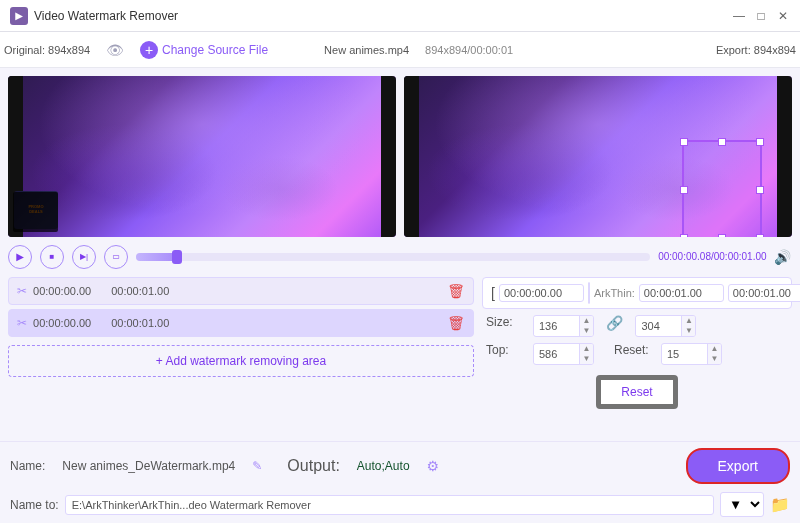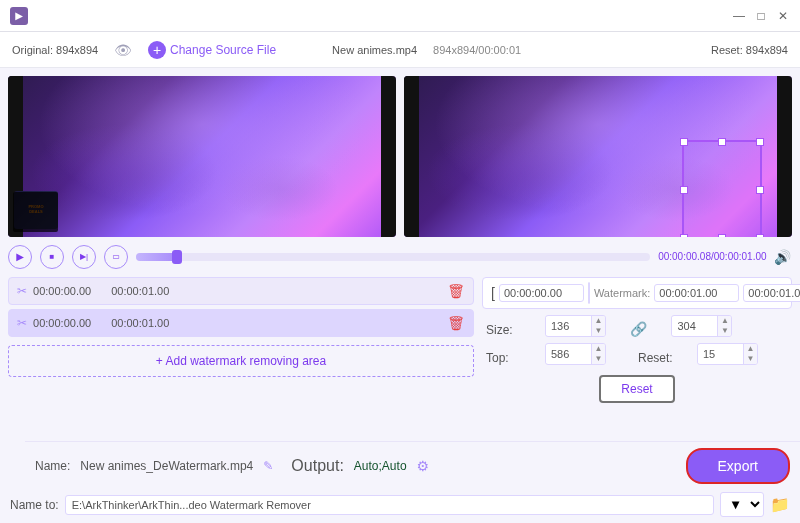--- a/index.html
+++ b/index.html
@@ -16,21 +16,21 @@
     .titlebar-title { font-size: 12px; color: #333; }
     .titlebar-controls { display: flex; gap: 8px; }
     .titlebar-btn { width: 14px; height: 14px; cursor: pointer; display: flex; align-items: center; justify-content: center; color: #666; font-size: 12px; }
 
     
     .main { display: flex; flex-direction: column; height: 491px; background: #f5f4fc; }
 
     
     .topbar {
       display: flex; align-items: center; background: #ffffff;
-      height: 36px; padding: 0 12px; gap: 16px;
+      height: 36px; padding: 0 4px; gap: 16px;
       border-bottom: 1px solid #e8e8f0;
     }
     .original-label { color: #555; font-size: 11px; }
     .eye-icon { color: #a0a0b8; cursor: pointer; font-size: 14px; }
     .change-source-btn {
       display: flex; align-items: center; gap: 4px;
       background: transparent; border: none; cursor: pointer;
       color: #8b5cf6; font-size: 12px; font-weight: 500;
     }
     .change-source-btn .plus-circle {
@@ -158,39 +158,39 @@
       width: 85px; border: 1px solid #ddd6fe; border-radius: 3px; padding: 2px 4px;
       font-size: 11px; color: #555;
     }
     .duration-label { color: #888; font-size: 11px; }
     .spinbox {
       display: flex; flex-direction: column; border: 1px solid #ddd6fe; border-radius: 3px;
       overflow: hidden;
     }
     .spinbox-btn { width: 16px; height: 10px; background: #f5f4fc; border: none; cursor: pointer; font-size: 8px; display: flex; align-items: center; justify-content: center; color: #888; }
 
-    .prop-row { display: flex; align-items: flex-end; gap: 24px; padding: 0 4px; }
+    .prop-row { display: flex; align-items: flex-start; gap: 12px; padding: 0 4px; }
     .prop-label { color: #555; font-size: 12px; width: 35px; }
     .prop-input-wrap { display: flex; align-items: center; border: 1px solid #ddd6fe; border-radius: 3px; overflow: hidden; background: white; }
     .prop-input { width: 45px; border: none; padding: 3px 5px; font-size: 11px; color: #555; outline: none; }
     .prop-spin { display: flex; flex-direction: column; }
     .prop-spin-btn { width: 14px; height: 10px; background: #f5f4fc; border: none; cursor: pointer; font-size: 8px; display: flex; align-items: center; justify-content: center; color: #888; border-left: 1px solid #ddd6fe; }
     .link-icon { color: #a78bfa; font-size: 14px; cursor: pointer; }
 
     .reset-btn {
-      border: 2px solid #737373; background: white; color: #7c3aed;
+      border: 5px solid #737373; background: white; color: #7c3aed;
       padding: 5px 20px; border-radius: 4px; cursor: pointer; font-size: 12px;
       align-self: center;
       text-align: center;
     }
 
     
     .bottom-bar {
-      display: flex; align-items: center; padding: 6px 10px; gap: 10px;
-      background: #f5f4fc; border-top: 1px solid #e8e4f8; margin-left: 25px;
+      display: flex; align-items: center; padding: 6px 10px; gap: 17px;
+      background: #f5f4fc; border-top: 1px solid #e8e4f8;
     }
     .name-label { color: #555; font-size: 12px; }
     .name-value { color: #555; font-size: 12px; }
     .edit-icon { color: #a78bfa; font-size: 12px; cursor: pointer; }
     .output-label2 { color: #555; font-size: 16px; margin-left: 8px; }
     .output-value { color: #14532d; font-size: 12px; }
     .gear-icon { color: #a78bfa; font-size: 14px; cursor: pointer; }
     .export-btn {
       background: #8b5cf6; color: white; border: none; border-radius: 16px;
       padding: 8px 30px; font-size: 14px; cursor: pointer; font-weight: 500;
@@ -207,20 +207,21 @@
     .folder-btn { color: #a78bfa; cursor: pointer; font-size: 16px; }
   </style>
 </head>
 <body>
 
 <div class="titlebar">
   <div class="titlebar-left">
     <div class="titlebar-logo">
       <span>▶</span>
     </div>
+    <span class="titlebar-title">Video Watermark Remover</span>
   </div>
   <div class="titlebar-controls">
     <div class="titlebar-btn">—</div>
     <div class="titlebar-btn">□</div>
     <div class="titlebar-btn">✕</div>
   </div>
 </div>
 
 <div class="main">
 
@@ -228,21 +229,21 @@
     <span class="original-label">Original: 894x894</span>
     <span class="eye-icon">👁</span>
     <button class="change-source-btn">
       <div class="plus-circle">
           <span>+</span>
         </div>
       <span>Change Source File</span>
     </button>
     <span class="filename-label">New animes.mp4</span>
     <span class="resolution-label">894x894/00:00:01</span>
-    <span class="output-label">Reset: 894x894</span>
+    <span class="output-label">Export: 894x894</span>
   </div>
 
   <div class="video-area">
 
     <div class="video-panel video-panel-left">
       <div class="anime-bg">
         <div class="dark-left"></div>
         <div class="dark-right"></div>
         <div class="watermark-overlay">
           <div class="watermark-text">PROMO</div>
@@ -319,21 +320,21 @@
 
     <div class="right-controls">
 
       <div class="time-row">
         <span class="bracket">[</span>
         <input class="time-input" value="00:00:00.00" style="">
         <div class="spinbox">
           <button class="spinbox-btn">▲</button>
           <button class="spinbox-btn">▼</button>
         </div>
-        <span class="duration-label">Watermark:</span>
+        <span class="duration-label">ArkThin:</span>
         <input class="time-input" value="00:00:01.00" style="">
         <input class="time-input" value="00:00:01.00" style="">
 
       </div>
 
       <div class="prop-row">
         <span class="prop-label">Size:</span>
         <div class="prop-input-wrap">
           <input class="prop-input" value="136" style="">
           <div class="prop-spin">

